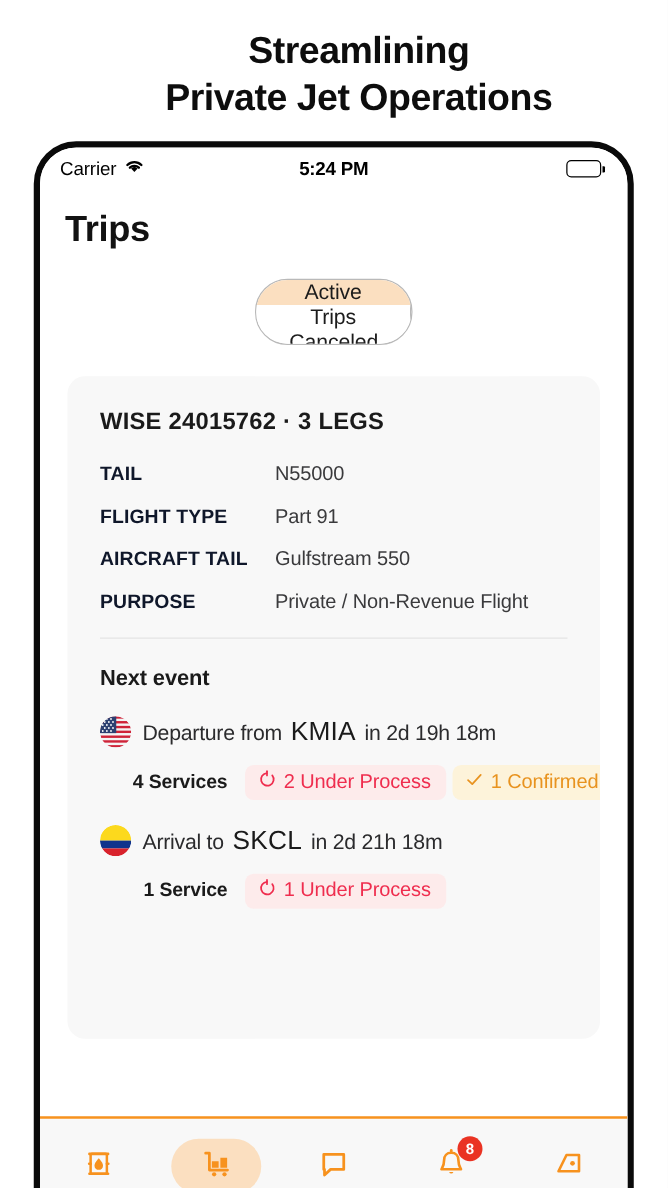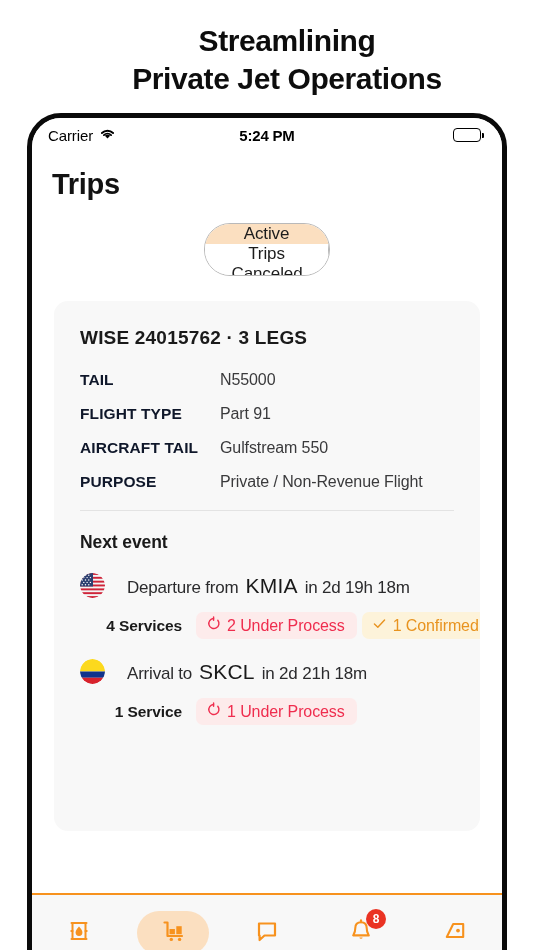--- a/index.html
+++ b/index.html
@@ -168,21 +168,21 @@
     font-weight: bold;
     color: #1a1a1a;
     margin-bottom: 20px;
     letter-spacing: -0.1px;
   }
 
   
   .event-line {
     display: flex;
     align-items: center;
-    gap: 22px;
+    gap: 9px;
     margin-bottom: 14px;
   }
   .flag {
     width: 25px; height: 25px;
     border-radius: 50%;
     overflow: hidden;
     flex: none;
     position: relative;
   }
   .event-text {

